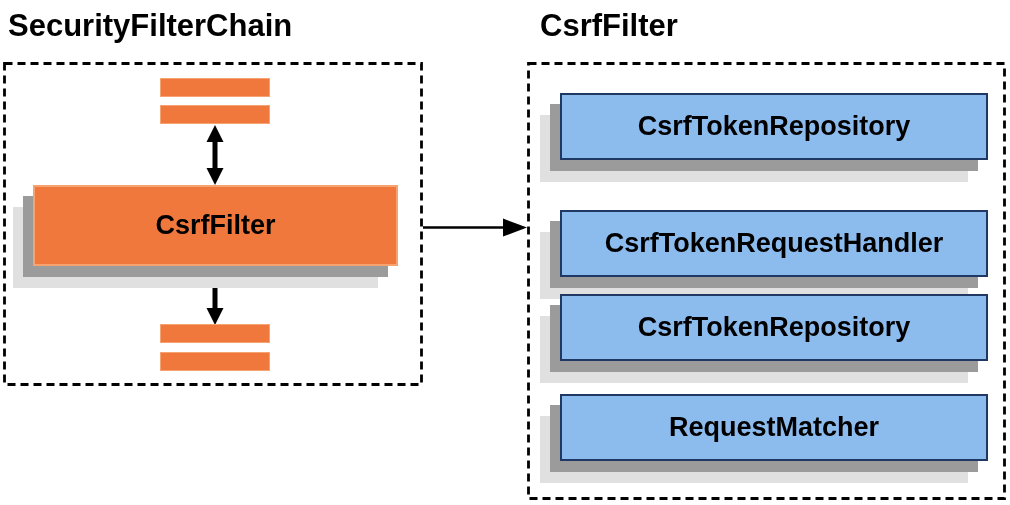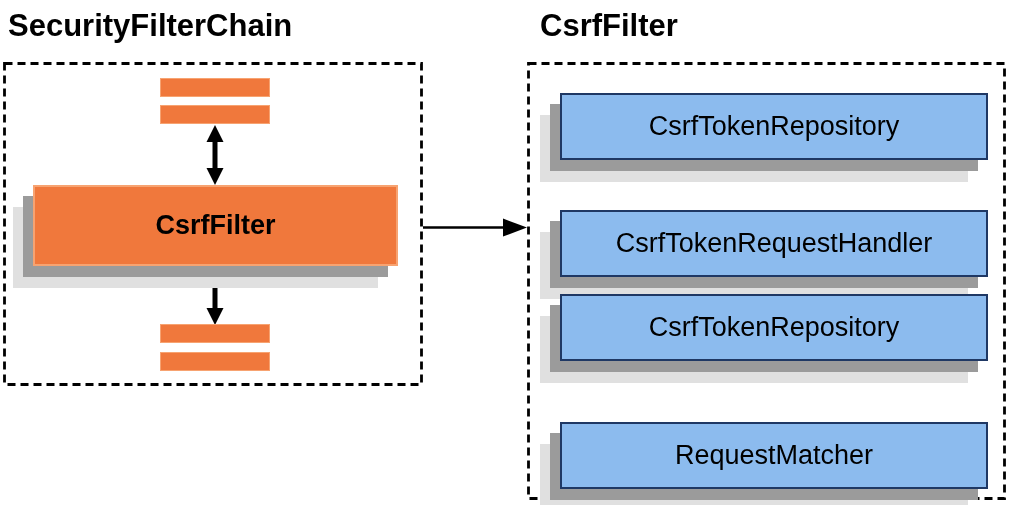--- a/index.html
+++ b/index.html
@@ -64,26 +64,26 @@
     background:var(--blue-fill, #8CBBEE);
     border:2px solid var(--blue-border, #1F3864);
     box-sizing:border-box;
     box-shadow:
       -10px 11px 0 var(--shadow-dark, #9B9B9B),
       -20px 22px 0 var(--shadow-light, #E0E0E0);
     display:flex; align-items:center; justify-content:center;
     z-index:2;
   }
   .component .label {
-    font-size:27px; font-weight:normal; color:#000;
+    font-size:27px; font-weight:bold; color:#000;
   }
   .component-1 { top:93px;  }
   .component-2 { top:210px; }
   .component-3 { top:294px; }
-  .component-4 { top:394px;margin-top:28px; }
+  .component-4 { top:394px; }
 </style>
 </head>
 <body>
 
 <div class="canvas">
 
   <svg class="connectors" viewBox="0 0 1010 505" xmlns="http://www.w3.org/2000/svg">
 
     <rect x="4.5" y="63.5" width="417" height="321" fill="none" stroke="#000" stroke-width="2.8" stroke-dasharray="8 5"></rect>
 

